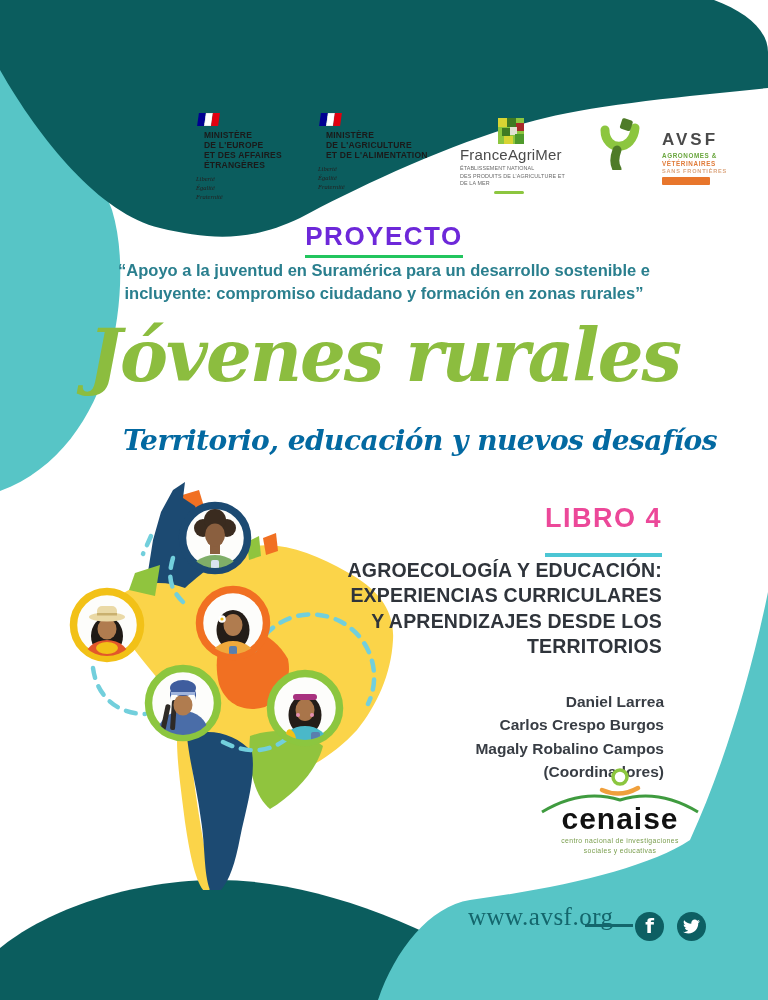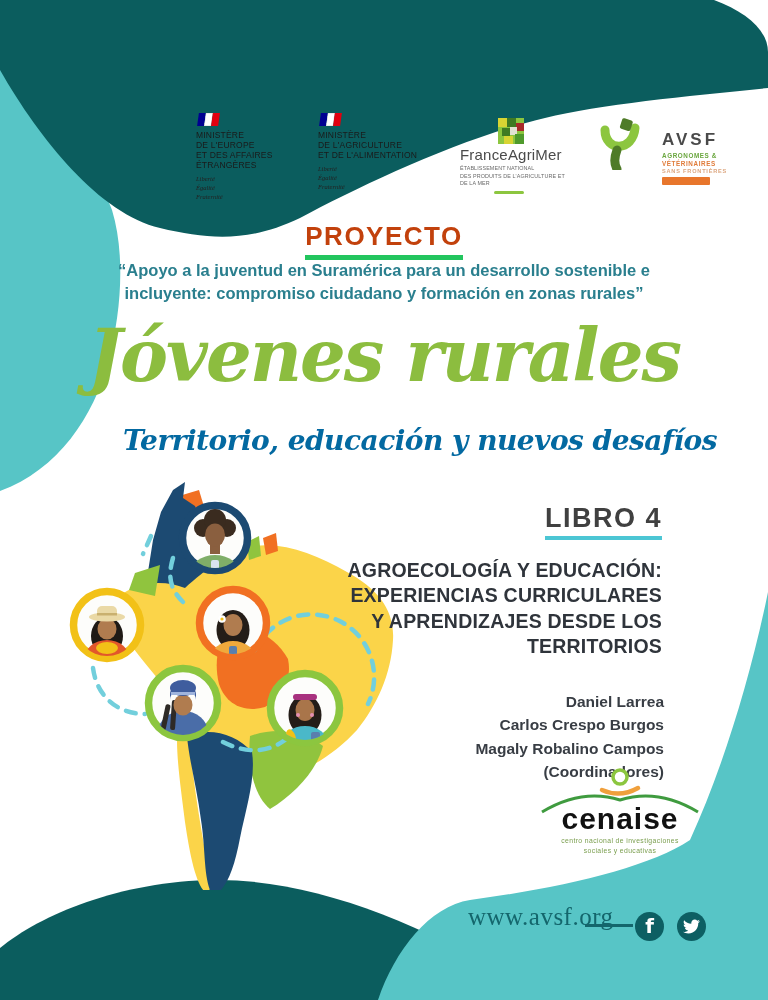--- a/index.html
+++ b/index.html
@@ -11,21 +11,21 @@
   .abs{position:absolute;}
   svg{display:block;}
 
   
   .mlogo{position:absolute;top:113px;}
   .flag{width:21px;height:13px;display:flex;transform:skewX(-8deg);margin-left:2px;}
   .flag span{flex:1;}
   .flag .b{background:#000091;}
   .flag .w{background:#ffffff;box-shadow:inset 0 0 0 .5px #d8d8d8;}
   .flag .r{background:#e1000f;}
-  .mlogo .mtitle{margin-top:4px;font-size:8.5px;font-weight:400;color:#1a1a1a;line-height:1.18;letter-spacing:.2px;}
+  .mlogo .mtitle{margin-top:4px;font-size:8.5px;font-weight:700;color:#1a1a1a;line-height:1.18;letter-spacing:.2px;margin-left:8px;}
   .mlogo .motto{margin-top:5px;font-family:"Liberation Serif",serif;font-style:italic;font-size:6.5px;color:#222;line-height:1.35;}
 
   
   .fam{position:absolute;left:460px;top:118px;width:110px;text-align:left;}
   .fam .sq{margin:0 0 2px 38px;}
   .fam .name{font-size:15px;color:#4a4a4a;letter-spacing:.2px;}
   .fam .sub{margin-top:2px;font-size:5.4px;color:#6a6a6a;line-height:1.4;letter-spacing:.1px;}
   .fam .bar{width:30px;height:3px;background:#8cc63f;margin:3px 0 0 34px;border-radius:2px;}
 
   
@@ -33,35 +33,35 @@
   .avsf .txt{padding-top:12px;}
   .avsf .name{font-size:17px;font-weight:800;color:#4a4a4a;letter-spacing:3px;}
   .avsf .l1{font-size:6.3px;font-weight:700;color:#6aa63e;letter-spacing:.6px;margin-top:2px;}
   .avsf .l2{font-size:6.3px;font-weight:700;color:#e07b39;letter-spacing:.6px;margin-top:1px;}
   .avsf .l3{font-size:5.6px;font-weight:700;color:#dca57e;letter-spacing:.8px;margin-top:1px;}
   .avsf .badge{width:48px;height:8px;background:#e8762c;border-radius:1px;margin-top:3px;}
 
   
   .kicker{position:absolute;top:221px;left:0;width:768px;text-align:center;}
   .kicker span{display:inline-block;font-size:26px;font-weight:800;letter-spacing:1.5px;
-    color:#c2410c;border-bottom:5px solid #22c55e;padding-bottom:3px;}
+    color:#6d28d9;border-bottom:3px solid #22c55e;padding-bottom:3px;}
   .quote{position:absolute;top:259px;left:84px;width:600px;text-align:center;
     font-size:16.5px;font-weight:700;color:#2a7f8e;line-height:1.38;}
 
   .title-main{position:absolute;top:318px;left:0;width:768px;text-align:center;
     font-family:"DejaVu Serif",serif;font-style:italic;font-weight:700;
     font-size:72px;color:#8cbd3f;letter-spacing:-2px;line-height:1.05;}
   .title-sub{position:absolute;top:424px;left:0;width:768px;text-align:center;
     font-family:"DejaVu Serif",serif;font-style:italic;font-weight:700;
     font-size:28px;color:#0369a1;letter-spacing:-.5px;padding-left:36px;}
 
   
   .libro{position:absolute;top:503px;right:106px;text-align:right;}
   .libro span{display:inline-block;font-size:27px;font-weight:800;letter-spacing:1.5px;
-    color:#404040;border-bottom:4px solid #4cc6d4;padding-bottom:2px;}
+    color:#ec4899;border-bottom:4px solid #4cc6d4;padding-bottom:19px;}
   .booktitle{position:absolute;top:558px;right:106px;text-align:right;
     font-size:19.5px;font-weight:700;color:#2f343b;line-height:1.3;letter-spacing:.2px;}
   .authors{position:absolute;top:690px;right:104px;text-align:right;
     font-size:15.5px;font-weight:600;color:#383d44;line-height:1.5;}
 
   
   .cenaise{position:absolute;top:766px;right:62px;width:172px;text-align:center;}
   .cenaise .word{font-size:30px;font-weight:800;color:#111;letter-spacing:1px;line-height:1;margin-top:-14px;}
   .cenaise .tag{font-size:6.8px;color:#7a9e4e;line-height:1.45;letter-spacing:.4px;margin-top:2px;}
 

